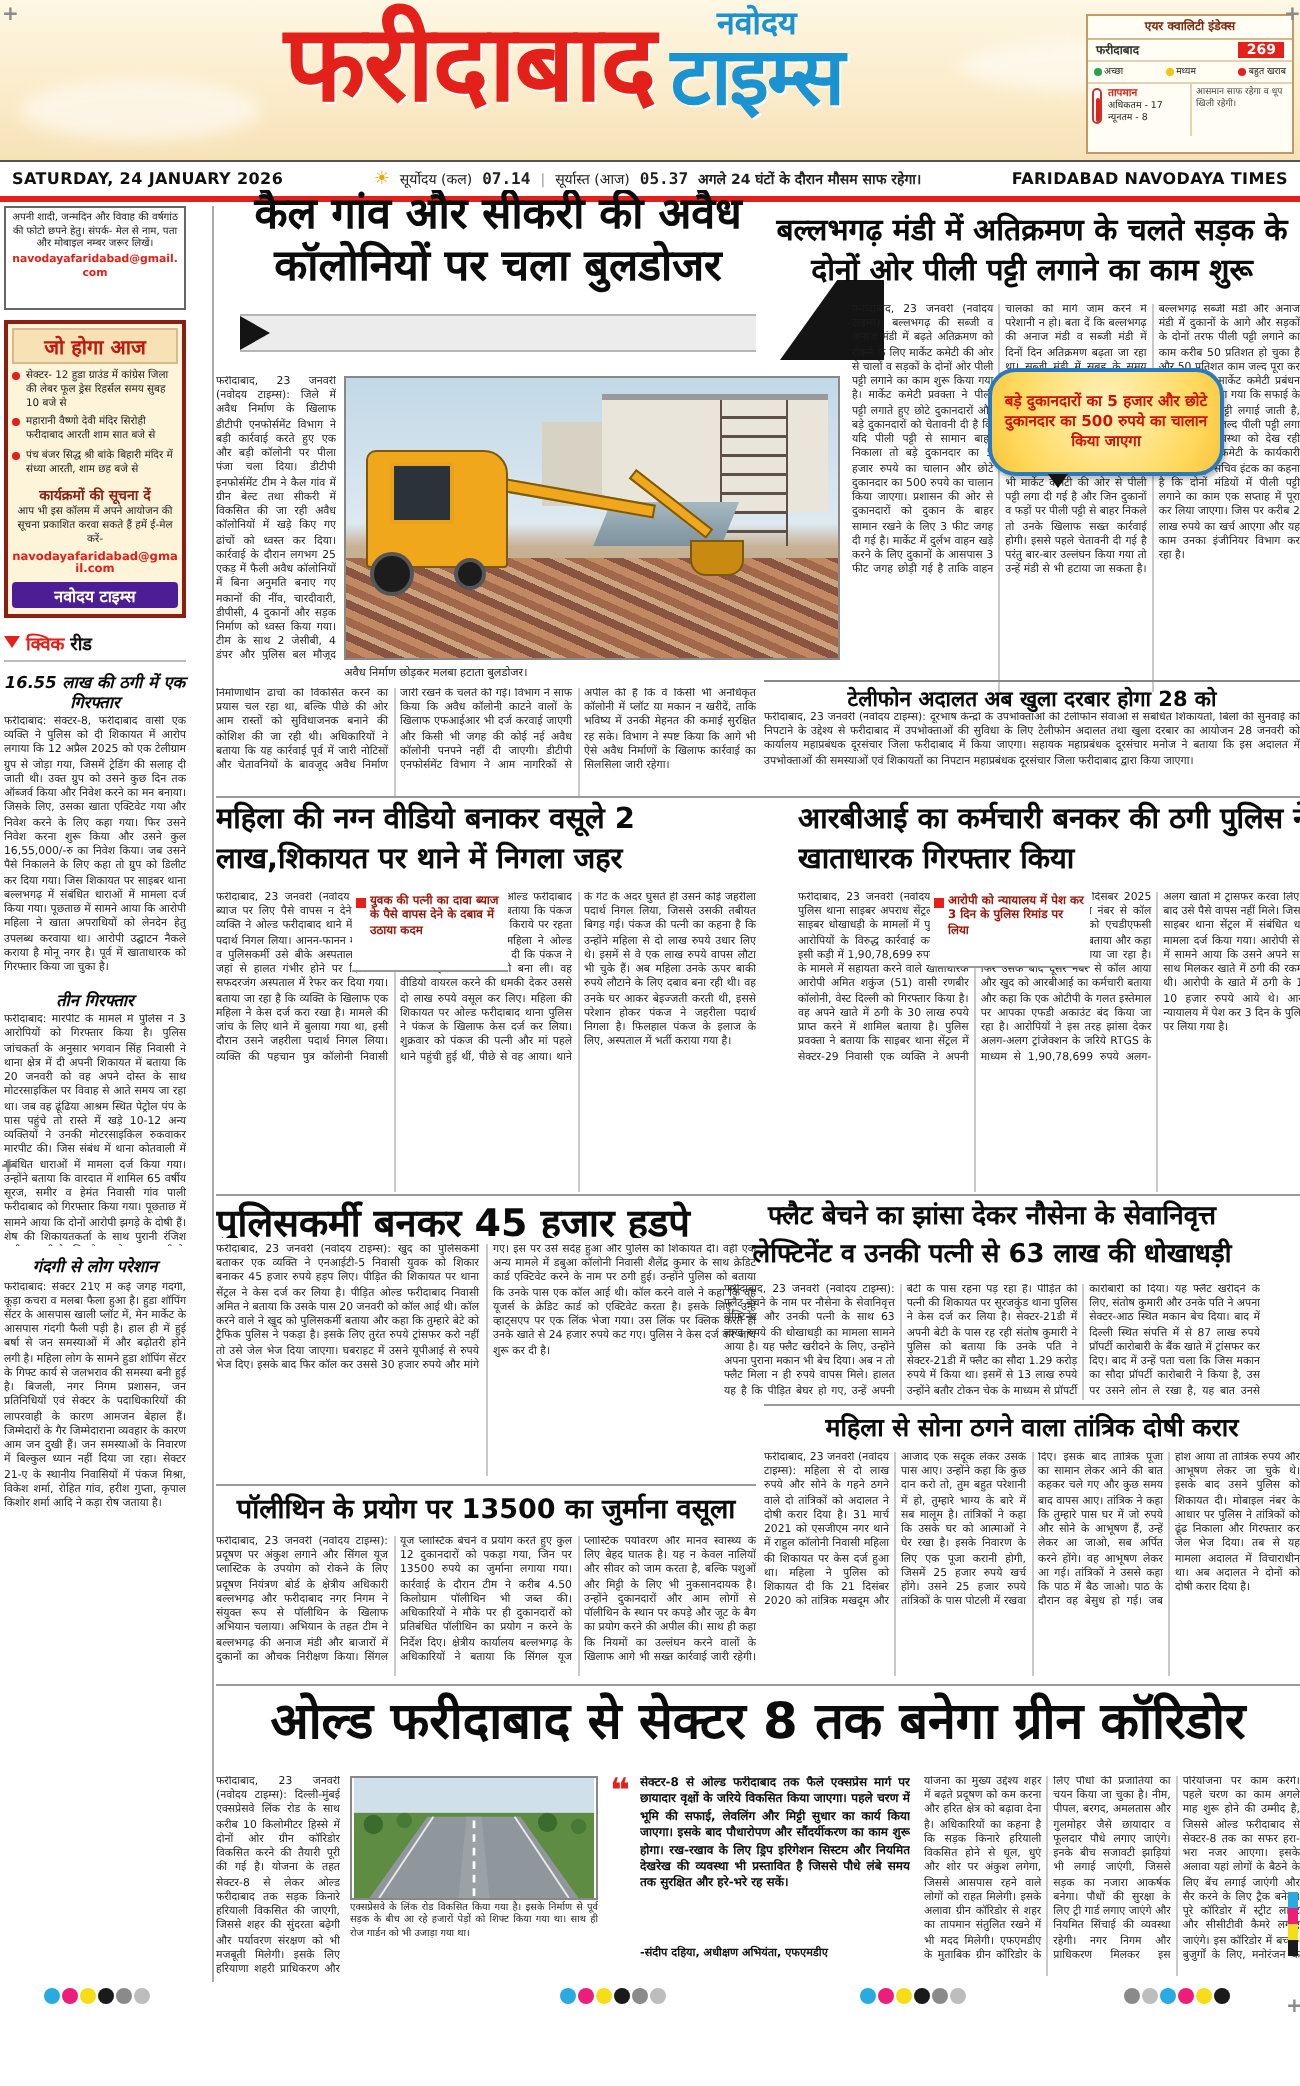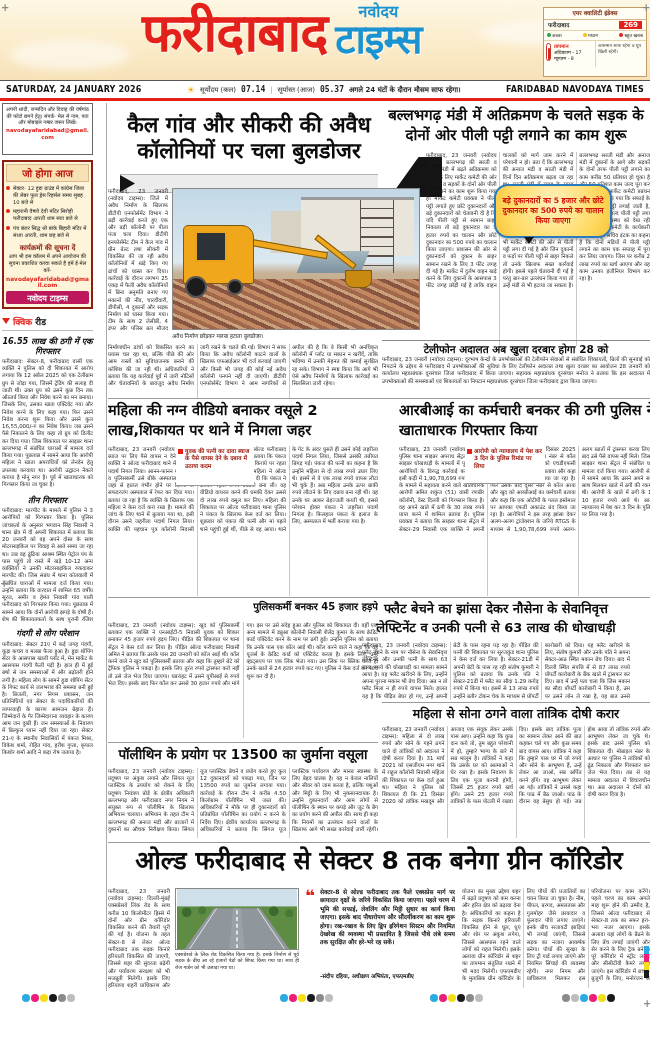--- a/index.html
+++ b/index.html
@@ -69,31 +69,31 @@
   .submit-box { border:1px solid #666; padding:2px; font-size:5.1px; line-height:1.3; text-align:center; height:52px; overflow:hidden; }
   .submit-mail { color:#e3211a; font-weight:bold; font-size:5.4px; word-break:break-all; margin-top:1px; }
   .today-box { border:2px solid #8d1f12; background:#fdf4d9; margin-top:5px; padding:2px 2px 3px; }
   .today-head { background:#f6e2b4; color:#c0180f; font-weight:900; font-size:10px; text-align:center;
                 padding:1px 0; border:1px solid #d9b98b; }
   .today-item { display:flex; gap:3px; font-size:5.2px; line-height:1.3; margin-top:3px; text-align:left; }
   .bullet { width:4px; height:4px; border-radius:50%; background:#e3211a; flex:none; margin-top:1px; }
   .today-sub { color:#8d1f12; font-weight:900; font-size:7px; text-align:center; margin-top:5px; }
   .today-note { font-size:5.2px; text-align:center; line-height:1.3; margin-top:1px; }
   .today-mail { color:#e3211a; font-weight:bold; font-size:5.8px; text-align:center; margin-top:2px; word-break:break-all; }
-  .mini-logo { background:#be185d; color:#fff; font-weight:900; font-size:8px; text-align:center;
+  .mini-logo { background:#4c1d95; color:#fff; font-weight:900; font-size:8px; text-align:center;
                margin-top:3px; padding:1px 0; border-radius:2px; }
   .quickread { display:flex; align-items:center; gap:3px; margin-top:6px; border-bottom:1px solid #bbb; padding-bottom:2px; }
   .tri { width:0; height:0; border-left:4px solid transparent; border-right:4px solid transparent; border-top:6px solid #e3211a; }
   .qr1 { color:#e3211a; font-weight:900; font-size:9px; }
   .qr2 { color:#111; font-weight:900; font-size:9px; }
   .side-h { font-size:8.2px; font-weight:900; text-align:center; line-height:1.25; margin-top:5px; color:#0c0c0c;font-style:italic; }
   .side-b { margin-top:2px; }
 
   
-  .art-main { position:absolute; left:108px; top:112px; width:270px;padding-left:12px; }
+  .art-main { position:absolute; left:108px; top:95px; width:270px;padding-left:12px; }
   .main-hl { font-size:21.5px; line-height:1.2; text-align:center; height:58px; overflow:hidden; }
   .kick-band { position:relative; margin-top:4px; height:19px; background:#ececec;
                border-top:1px solid #b5b5b5; border-bottom:1px solid #b5b5b5;
                display:flex; align-items:center; }
   .kick-arrow { width:15px; height:100%; background:#141414; clip-path:polygon(0 0,100% 50%,0 100%); flex:none; }
   .kick-text { flex:1; text-align:center; color:#8d1508; font-weight:900; font-size:10px; overflow:hidden; white-space:nowrap; }
   .kick-flag { position:absolute; left:270px; top:-18px; width:52px; height:40px; background:#141414;
                clip-path:polygon(55% 0,100% 0,100% 100%,0 100%); }
   .main-row { position:absolute; left:108px; top:188px; width:312px; height:142px; }
   .main-col1 { position:absolute; left:0; top:0; width:60px; height:142px; }
@@ -130,21 +130,21 @@
   .tel-b { height:30px; }
 
   
   .art-video { position:absolute; left:108px; top:400px; width:270px; }
   .art-rbi   { position:absolute; left:382px; top:400px; width:268px;margin-left:17px; }
   .hl2 { font-size:14.5px; line-height:1.4; height:42px; overflow:hidden; }
   .bodyB { position:relative; margin-top:4px; height:150px; }
 
   
   .art-police { position:absolute; left:108px; top:600px; width:270px; }
-  .hl3 { font-size:10px; line-height:1.3; height:19px; overflow:hidden;text-align:right; }
+  .hl3 { font-size:19px; line-height:1.3; height:19px; overflow:hidden; }
   .police-b { margin-top:3px; height:116px; }
   .art-flat { position:absolute; left:362px; top:600px; width:268px; }
   .flat-hl { font-size:13px; line-height:1.45; height:40px; overflow:hidden; text-align:center; }
   .flat-b { margin-top:2px; height:58px; }
   .art-tantrik { position:absolute; left:382px; top:705px; width:268px; }
   .tant-hl { font-size:12.5px; height:18px; overflow:hidden; text-align:center; }
   .tant-b { margin-top:3px; height:112px; }
   .art-poly { position:absolute; left:108px; top:745px; width:270px; }
   .poly-hl { font-size:13.5px; height:20px; overflow:hidden; text-align:center; }
   .poly-b { margin-top:3px; height:70px; }

